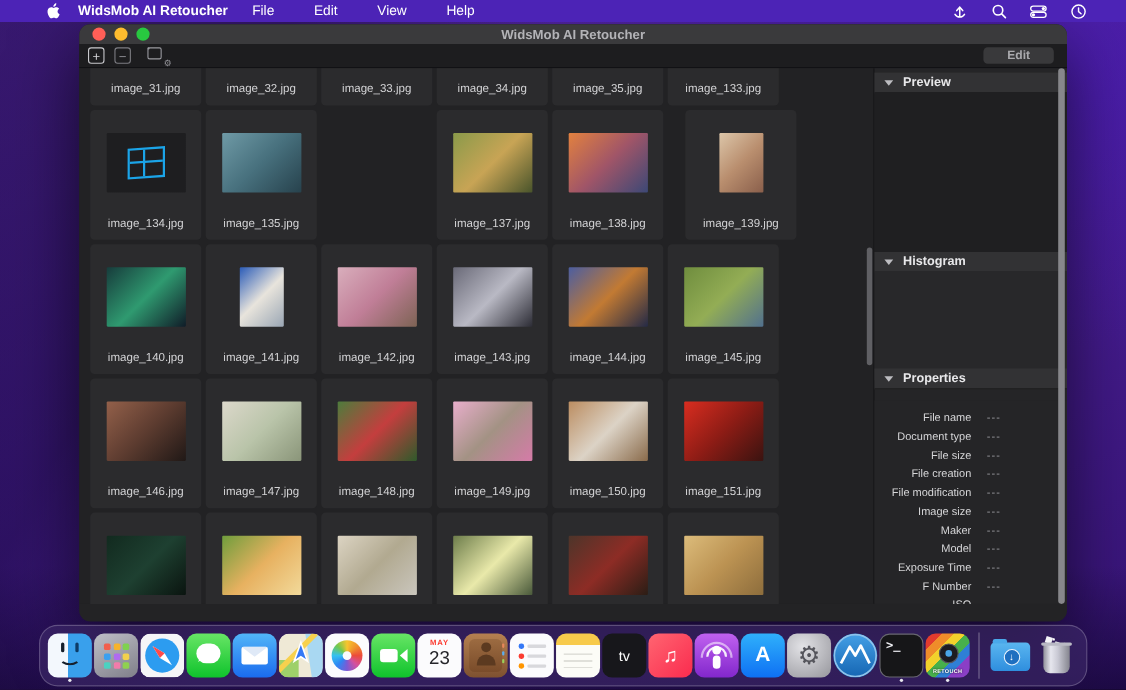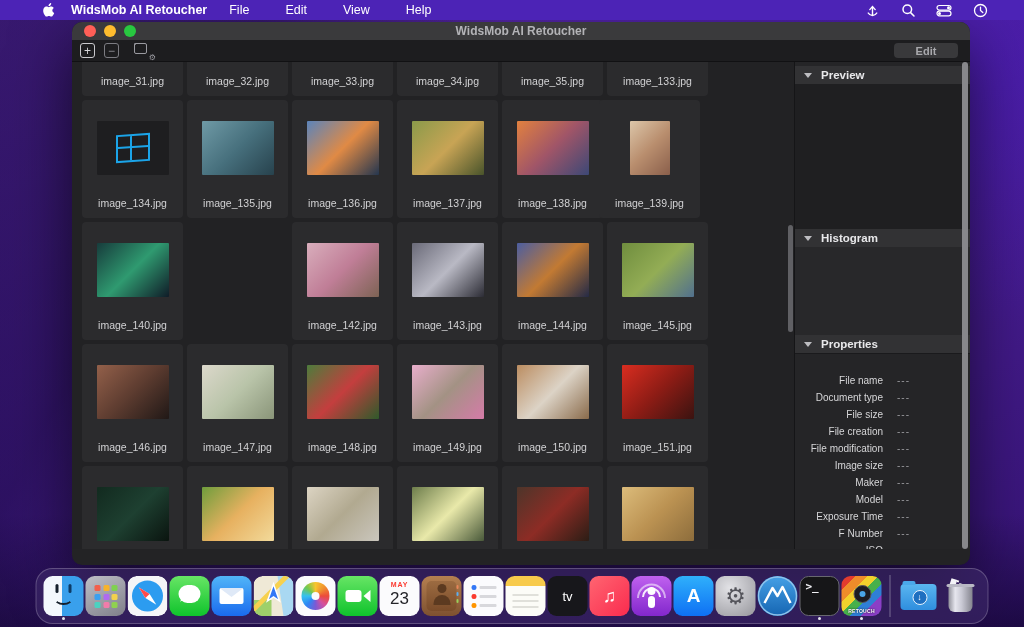--- a/index.html
+++ b/index.html
@@ -274,51 +274,51 @@
               </div>
             </div>
             <div class="cell-label">image_134.jpg</div>
           </div>
           <div class="cell" style="left: 115px;">
             <div class="thumbwrap">
               <div class="thumb" style="background: linear-gradient(135deg, rgb(111, 154, 166), rgb(71, 112, 125), rgb(39, 66, 77));"></div>
             </div>
             <div class="cell-label">image_135.jpg</div>
           </div>
-          <div class="cell" style="left: 220px;">
-            <div class="thumbwrap">
-              <div class="thumb" style="background: linear-gradient(135deg, rgb(91, 132, 187), rgb(224, 138, 69), rgb(36, 54, 79));"></div>
-            </div>
-            <div class="cell-label">image_136.jpg</div>
-          </div>
           <div class="cell" style="left: 325px;">
             <div class="thumbwrap">
               <div class="thumb" style="background: linear-gradient(135deg, rgb(138, 154, 74), rgb(200, 164, 85), rgb(73, 84, 43));"></div>
             </div>
             <div class="cell-label">image_137.jpg</div>
           </div>
           <div class="cell" style="left: 430px;">
             <div class="thumbwrap">
               <div class="thumb" style="background: linear-gradient(135deg, rgb(226, 129, 63), rgb(160, 85, 104), rgb(60, 72, 118));"></div>
             </div>
             <div class="cell-label">image_138.jpg</div>
           </div>
-          <div class="cell" style="left: 527px;">
+          <div class="cell" style="left: 551px;">
             <div class="thumbwrap">
               <div class="thumb p" style="background: linear-gradient(135deg, rgb(220, 198, 169), rgb(185, 142, 110), rgb(138, 95, 75));"></div>
             </div>
             <div class="cell-label">image_139.jpg</div>
           </div>
         </div>
         <div class="grid-row" style="top: 160px;">
           <div class="cell" style="left: 10px;">
             <div class="thumbwrap">
               <div class="thumb" style="background: linear-gradient(135deg, rgb(23, 60, 60), rgb(47, 154, 112), rgb(16, 28, 40));"></div>
             </div>
             <div class="cell-label">image_140.jpg</div>
+          </div>
+          <div class="cell" style="left: 115px;">
+            <div class="thumbwrap">
+              <div class="thumb p" style="background: linear-gradient(135deg, rgb(43, 92, 184), rgb(232, 228, 220), rgb(154, 166, 180));"></div>
+            </div>
+            <div class="cell-label">image_141.jpg</div>
           </div>
           <div class="cell" style="left: 220px;">
             <div class="thumbwrap">
               <div class="thumb" style="background: linear-gradient(135deg, rgb(217, 174, 188), rgb(192, 126, 151), rgb(125, 99, 84));"></div>
             </div>
             <div class="cell-label">image_142.jpg</div>
           </div>
           <div class="cell" style="left: 325px;">
             <div class="thumbwrap">
               <div class="thumb" style="background: linear-gradient(135deg, rgb(106, 106, 120), rgb(185, 185, 196), rgb(44, 44, 53));"></div>

